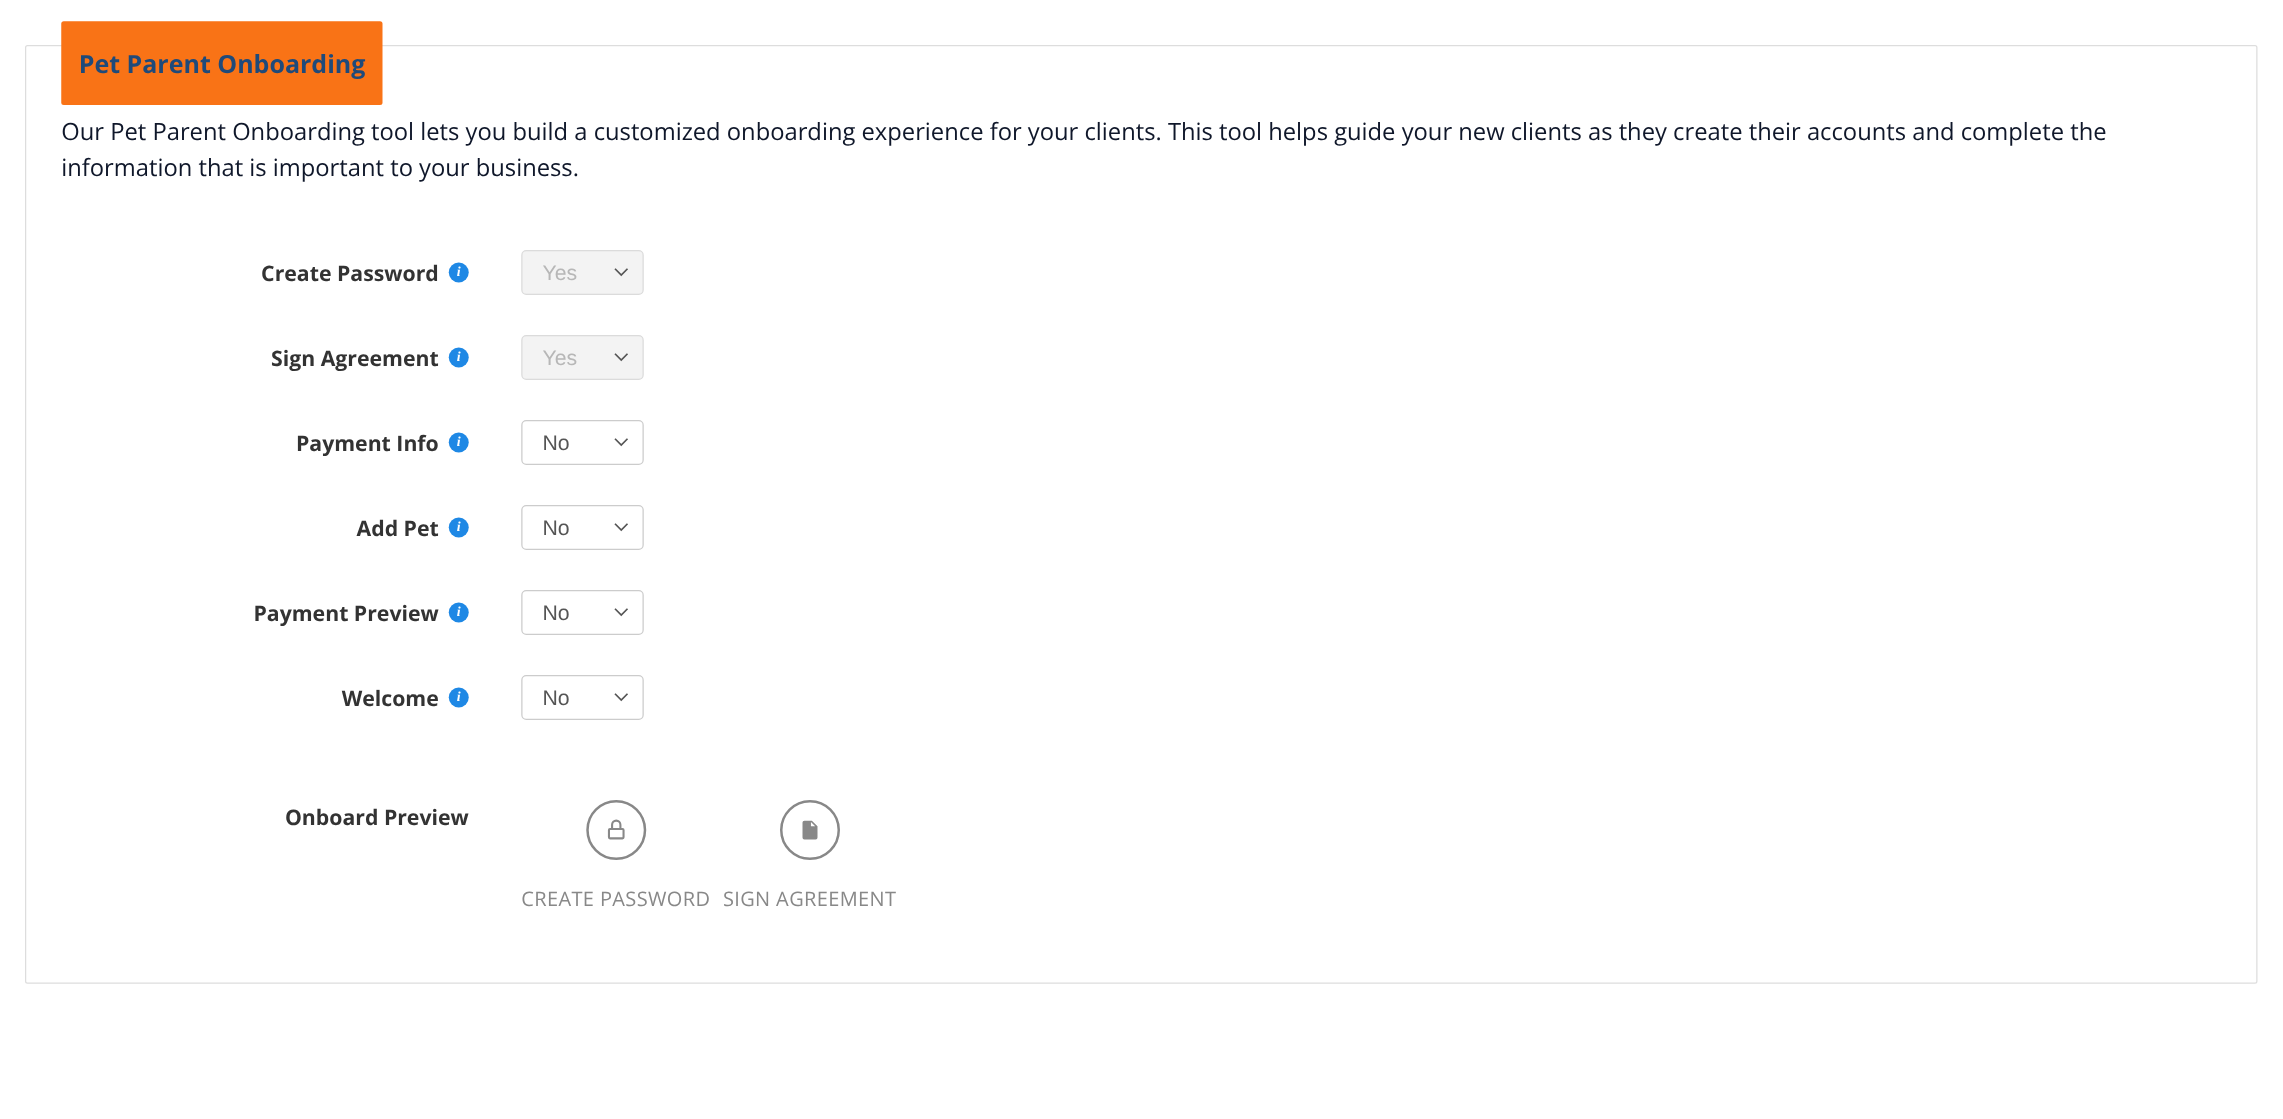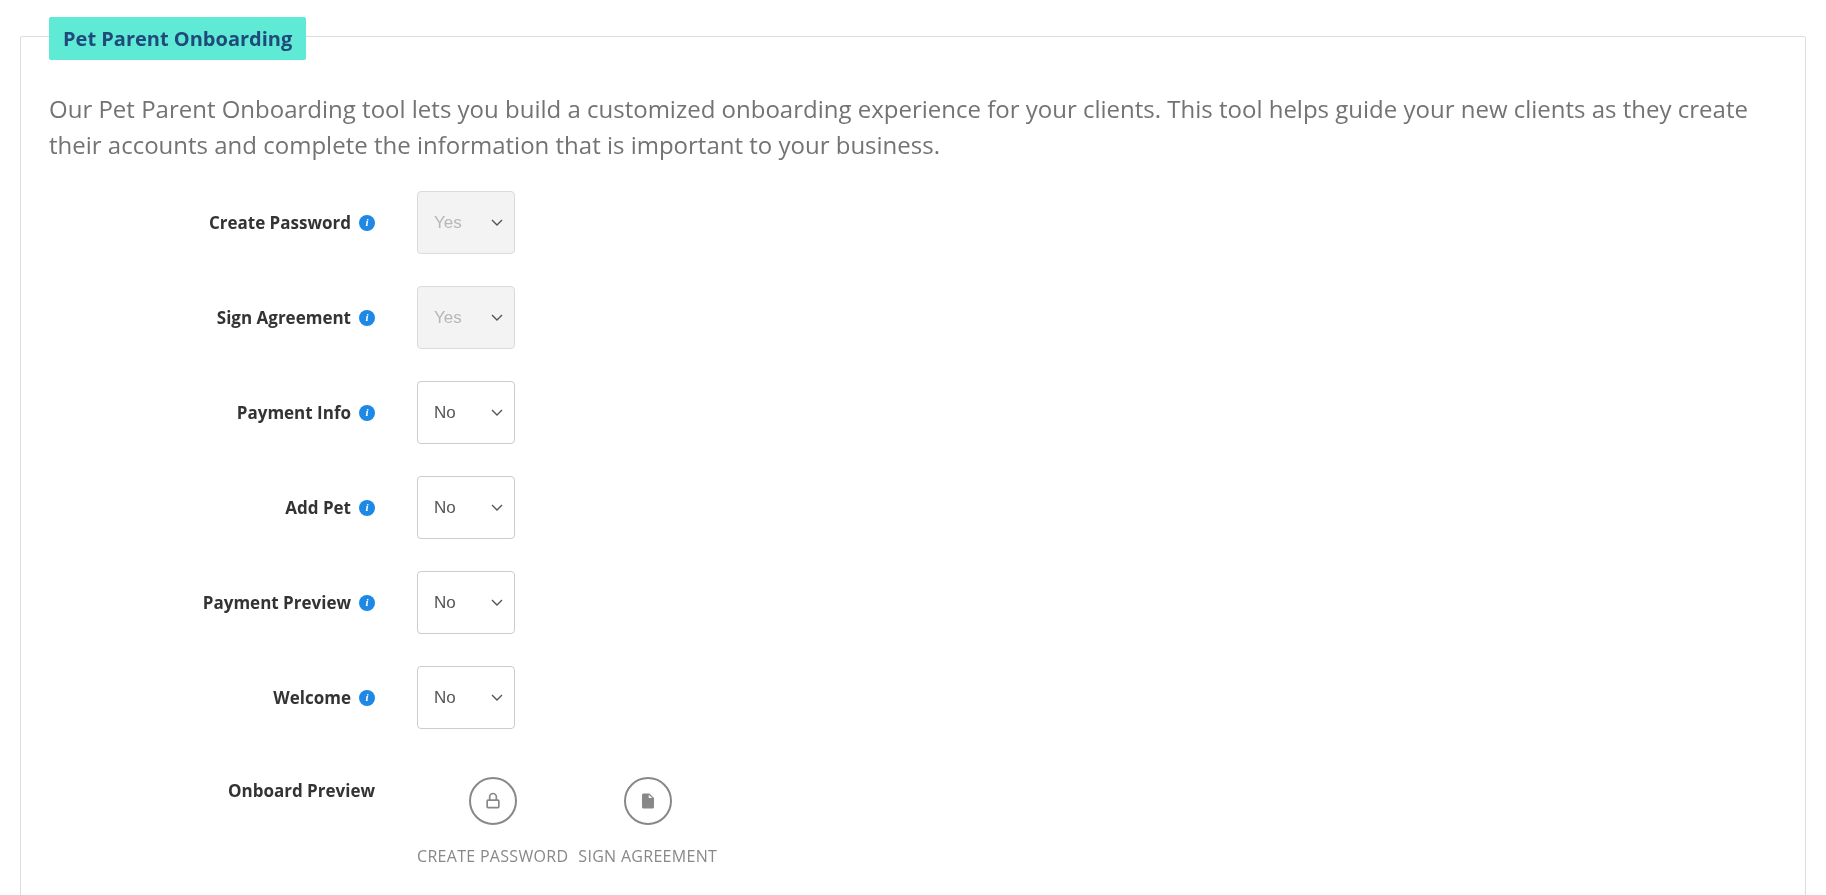--- a/index.html
+++ b/index.html
@@ -17,33 +17,33 @@
       border: 1px solid #ddd;
       border-radius: 2px;
       padding: 24px 28px 56px 28px;
       position: relative;
       margin-top: 16px;
     }
     .legend {
       position: absolute;
       top: -20px;
       left: 28px;
-      background: #5eead4;
+      background: #f97316;
       color: #1f4a7a;
       font-weight: 700;
       font-size: 20px;
-      padding: 8px 14px;
+      padding: 20px 14px;
       border-radius: 2px;
     }
     .description {
-      font-size: 24px;
-      color: #737373;
+      font-size: 19px;
+      color: #0f172a;
       line-height: 1.5;
       margin-top: 30px;
-      margin-bottom: 28px;
+      margin-bottom: 52px;
     }
     .form-rows {
       display: flex;
       flex-direction: column;
       gap: 32px;
     }
     .form-row {
       display: flex;
       align-items: center;
     }
@@ -79,21 +79,21 @@
     }
     .select-wrap {
       position: relative;
       display: inline-block;
     }
     .select {
       appearance: none;
       -webkit-appearance: none;
       -moz-appearance: none;
       width: 98px;
-      height: 63px;
+      height: 36px;
       border: 1px solid #ccc;
       border-radius: 4px;
       background: #fff;
       padding: 0 30px 0 16px;
       font-size: 17px;
       color: #555;
       cursor: pointer;
     }
     .select.disabled {
       background: #eee;
@@ -107,21 +107,21 @@
       transform: translateY(-50%);
       pointer-events: none;
       width: 12px;
       height: 8px;
     }
     .chevron-down svg {
       display: block;
     }
     .preview-row {
       display: flex;
-      margin-top: 48px;
+      margin-top: 64px;
     }
     .preview-items {
       display: flex;
       gap: 10px;
     }
     .preview-item {
       display: flex;
       flex-direction: column;
       align-items: center;
       gap: 20px;

